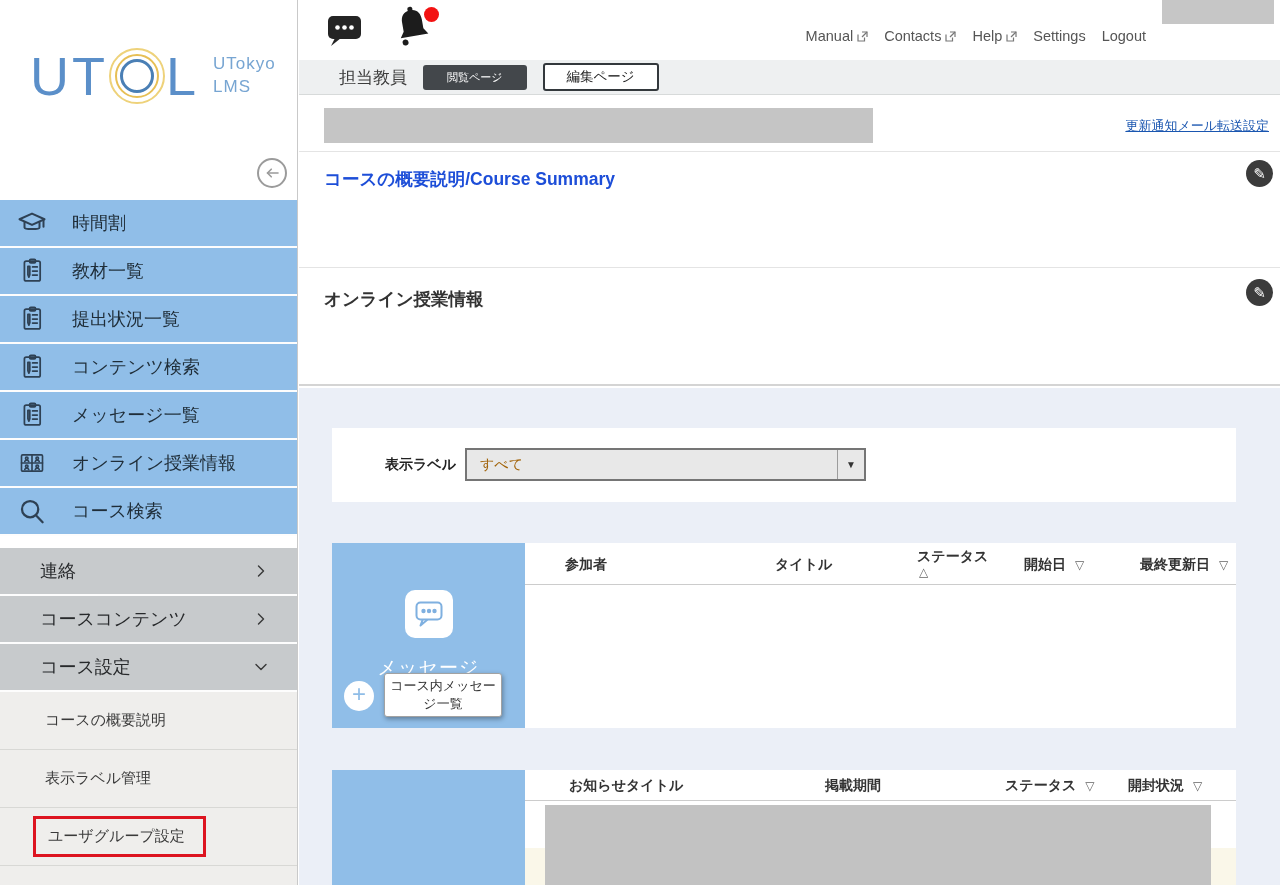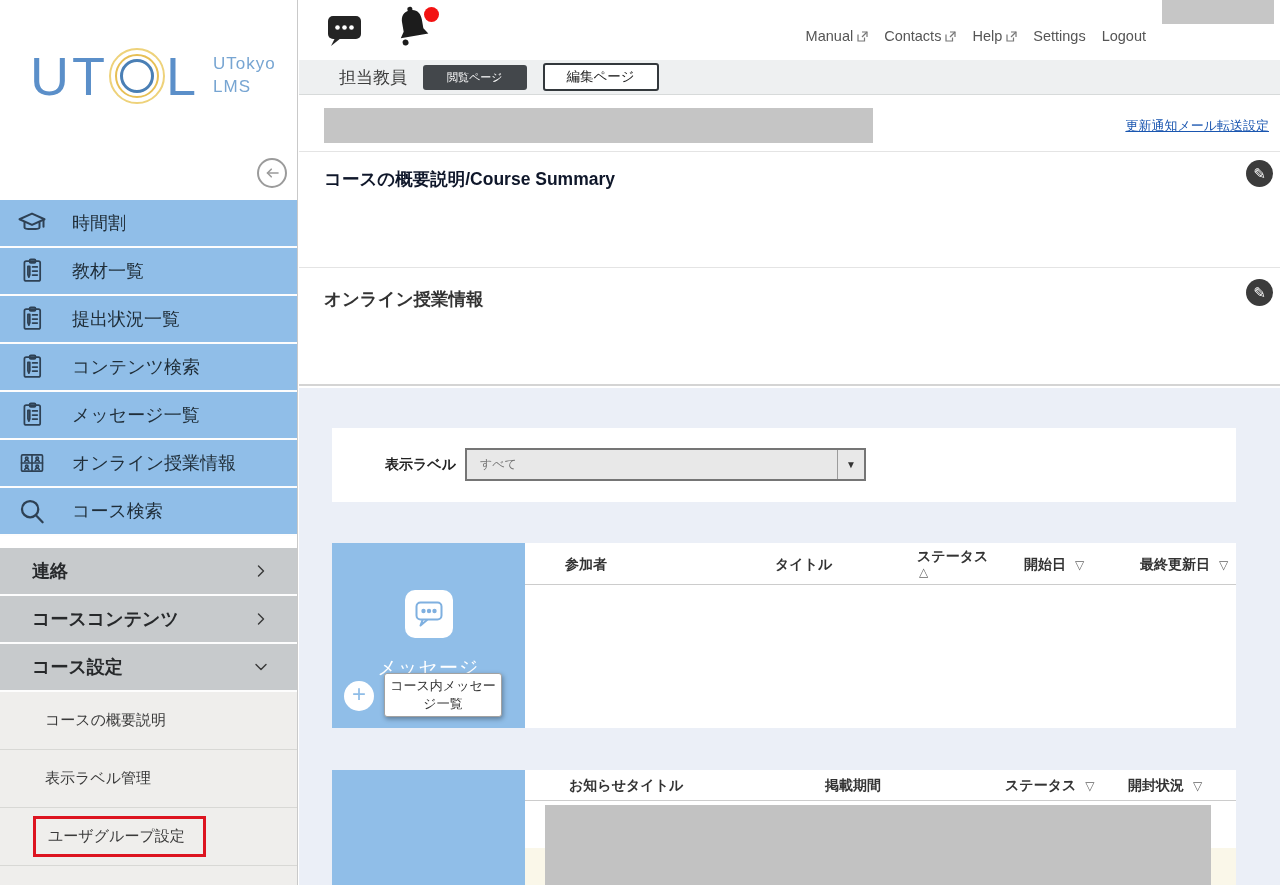--- a/index.html
+++ b/index.html
@@ -19,21 +19,21 @@
   .ring-inner { left:11px; top:11px; width:34px; height:34px; border:3px solid #4a7fb5; }
   .logo-sub { margin-left:14px; color:#77a5d2; font-size:17px; line-height:1.35; letter-spacing:1px; }
   .collapse-btn { position:absolute; right:10px; bottom:12px; width:30px; height:30px; border:2px solid #9b9b9b; border-radius:50%; background:#fff; display:flex; align-items:center; justify-content:center; cursor:pointer; }
 
   .nav1 { }
   .nav1-item { height:48px; background:#90bee8; border-bottom:2px solid #fdfdfd; display:flex; align-items:center; padding-left:16px; cursor:pointer; }
   .nav1-icon { width:32px; height:32px; flex:0 0 auto; display:flex; align-items:center; justify-content:center; }
   .nav1-label { margin-left:24px; font-size:18px; color:#1f2d38; }
 
   .nav2 { margin-top:12px; }
-  .nav2-item { height:48px; background:#c7cacc; border-bottom:2px solid #fdfdfd; display:flex; align-items:center; padding-left:32px; padding-right:26px; cursor:pointer;font-weight:bold; }
+  .nav2-item { height:48px; background:#c7cacc; border-bottom:2px solid #fdfdfd; display:flex; align-items:center; padding-left:40px; padding-right:26px; cursor:pointer; }
   .nav2-label { font-size:18px; color:#27292b; }
   .nav2-chevron { margin-left:auto; display:flex; align-items:center; }
 
   .nav3 { background:#efeeec; min-height:220px; }
   .nav3-item { height:58px; background:#efeeec; border-bottom:1px solid #d8d8d5; display:flex; align-items:center; padding-left:45px; font-size:15px; color:#3a3a3a; cursor:pointer; }
   .nav3-highlight { border:3px solid #dd1420; padding:8px 18px 8px 12px; margin-left:-12px; background:transparent; }
 
   
   .main { position:absolute; left:299px; top:0; right:0; height:885px; }
 
@@ -47,33 +47,33 @@
 
   .tabbar { height:35px; background:#eef0f1; border-bottom:1px solid #d7dada; display:flex; align-items:center; padding-left:40px; }
   .role-label { font-size:17px; color:#3c3c3c; margin-right:16px; }
   .btn-dark { background:#43474b; color:#fff; font-size:11px; padding:5px 24px; border-radius:3px; border:none; margin-right:16px; cursor:pointer; }
   .btn-outline { background:#fff; color:#222; font-size:13.5px; padding:3px 22px; border-radius:3px; border:2px solid #33383c; cursor:pointer; }
 
   .content-white { position:relative; height:291px; background:#fff; border-bottom:2px solid #d4d4d4; }
   .redacted-course-title { position:absolute; left:25px; top:13px; width:549px; height:35px; background:#c5c5c5; }
   .mail-forward-link { position:absolute; right:11px; top:22px; font-size:13px; color:#1a56b0; text-decoration:underline; cursor:pointer; }
   .divider-1 { position:absolute; left:0; right:0; top:56px; border-top:1px solid #e4e4e4; }
-  .section-title-1 { position:absolute; left:25px; top:72px; font-size:17.5px; font-weight:bold; color:#0f172a; }
+  .section-title-1 { position:absolute; left:25px; top:72px; font-size:17.5px; font-weight:bold; color:#1d4ed8; }
   .divider-2 { position:absolute; left:0; right:0; top:172px; border-top:1px solid #e4e4e4; }
   .section-title-2 { position:absolute; left:25px; top:192px; font-size:17.5px; font-weight:bold; color:#333; }
   .pencil-btn { position:absolute; right:7px; width:27px; height:27px; border-radius:50%; background:#3b3b3b; color:#fff; display:flex; align-items:center; justify-content:center; font-size:15px; cursor:pointer; }
   .pencil-1 { top:65px; }
   .pencil-2 { top:184px; }
 
   .page-area { position:absolute; left:0; right:0; top:388px; bottom:0; background:#ebeff7; }
 
   .filter-panel { position:absolute; left:33px; top:40px; width:904px; height:74px; background:#fff; }
   .filter-label { position:absolute; left:53px; top:28px; font-size:14px; font-weight:bold; color:#222; }
   .filter-select { position:absolute; left:133px; top:20px; width:401px; height:33px; background:#e8e8e8; border:2px solid #757575; display:flex; cursor:pointer; }
-  .select-value { flex:1; display:flex; align-items:center; padding-left:13px; font-size:12px; color:#737373; }
+  .select-value { flex:1; display:flex; align-items:center; padding-left:13px; font-size:14px; color:#a16207; }
   .select-arrow { width:27px; border-left:1px solid #9c9c9c; display:flex; align-items:center; justify-content:center; font-size:10px; color:#333; }
 
   .card { position:absolute; left:33px; width:904px; background:#fff; display:flex; }
   .card-messages { top:155px; height:185px; }
   .card-annc { top:382px; height:115px; overflow:hidden; }
   .card-blue { position:relative; width:193px; background:#90bee8; flex:0 0 auto; }
   .tile { position:absolute; left:73px; top:47px; width:48px; height:48px; background:#fff; border-radius:10px; display:flex; align-items:center; justify-content:center; }
   .card-blue-title { position:absolute; left:0; width:100%; top:112px; text-align:center; color:#fff; font-size:19px; letter-spacing:1px; }
   .plus-btn { position:absolute; left:12px; top:138px; width:30px; height:30px; border-radius:50%; background:#fff; color:#8fbde7; font-size:24px; line-height:26px; text-align:center; cursor:pointer; }
   .tooltip { position:absolute; left:52px; top:130px; width:118px; background:#fff; border:1px solid #a2a2a2; border-radius:3px; box-shadow:1px 2px 5px rgba(0,0,0,0.35); font-size:13px; color:#333; text-align:center; line-height:1.4; padding:3px 2px; z-index:3; }

